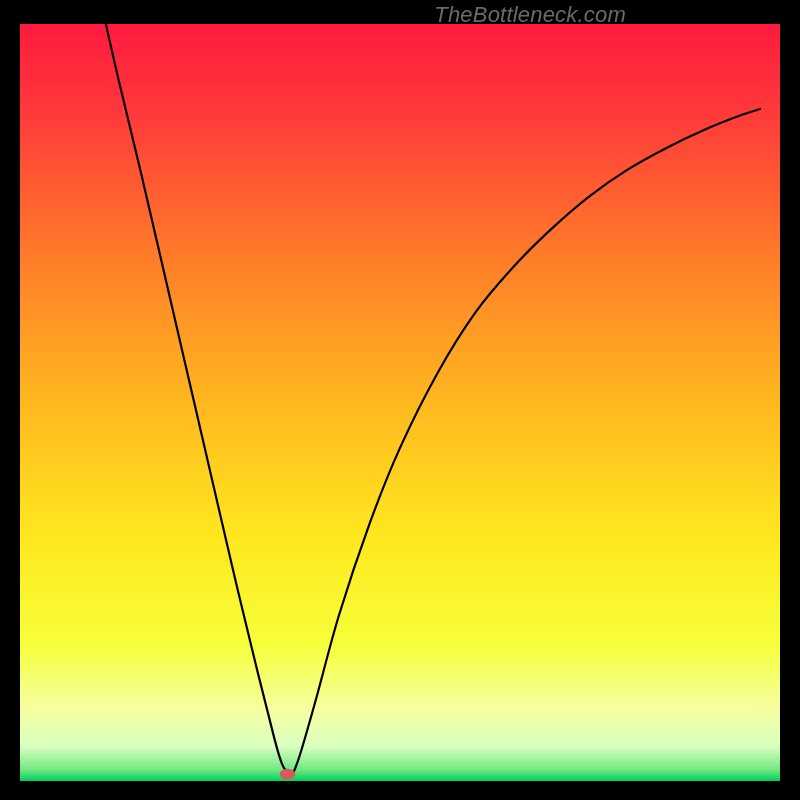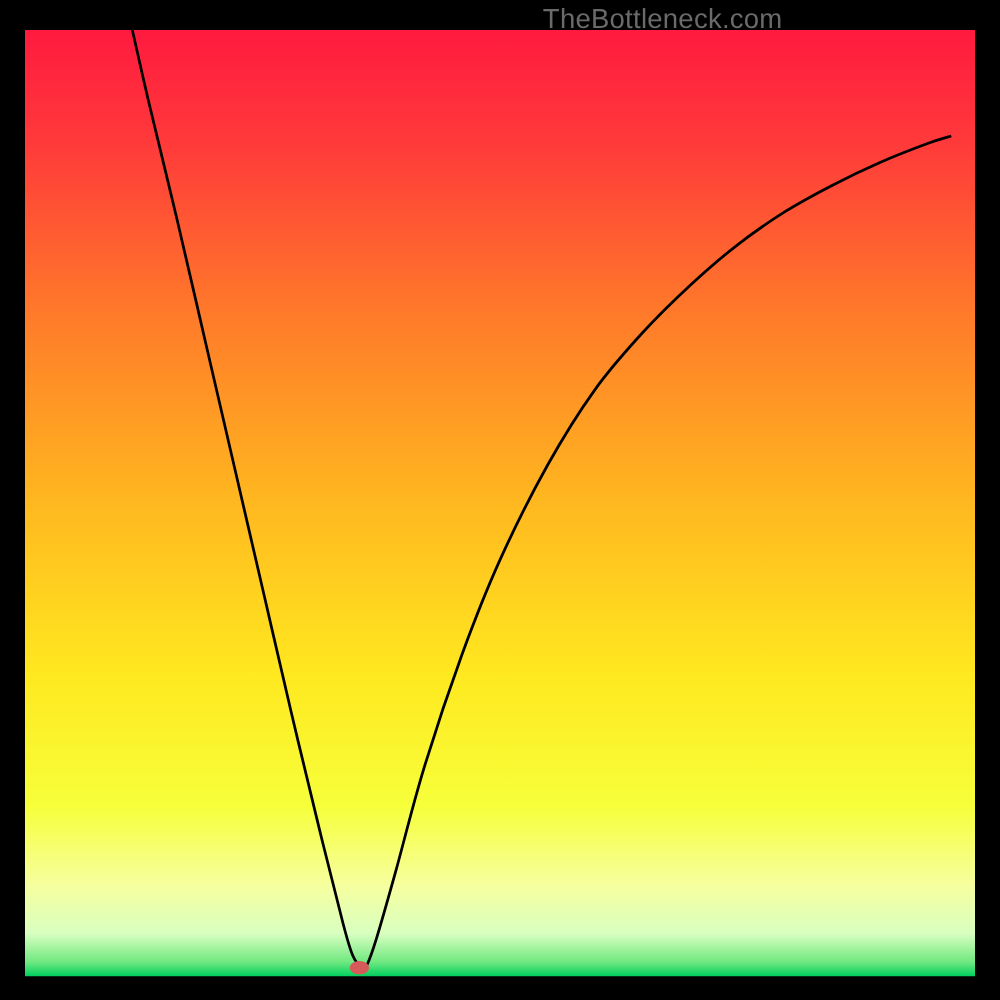--- a/index.html
+++ b/index.html
@@ -1,17 +1,17 @@
 <!DOCTYPE html>
 <html><head>
 <meta charset="utf-8">
 <style>
   * { margin: 0; padding: 0; box-sizing: border-box; }
   body { width: 800px; height: 800px; overflow: hidden; background: #000; font-family: Arial, sans-serif; }
-  .container { width: 644px; height: 800px; position: relative; background: #000; }
+  .container { width: 644px; height: 800px; position: relative; background: #000; font-style: italic; }
   .watermark { position: absolute; top: 2px; right: 18px; color: #6a6a6a; font-size: 22px; font-weight: 500; letter-spacing: 0.2px; }
   svg { display: block; }
 </style>
 </head>
 <body>
 
 <div class="container">
   <div class="watermark">TheBottleneck.com</div>
   <svg id="chart-svg" width="800" height="800" viewBox="0 0 800 800">
     <defs>

